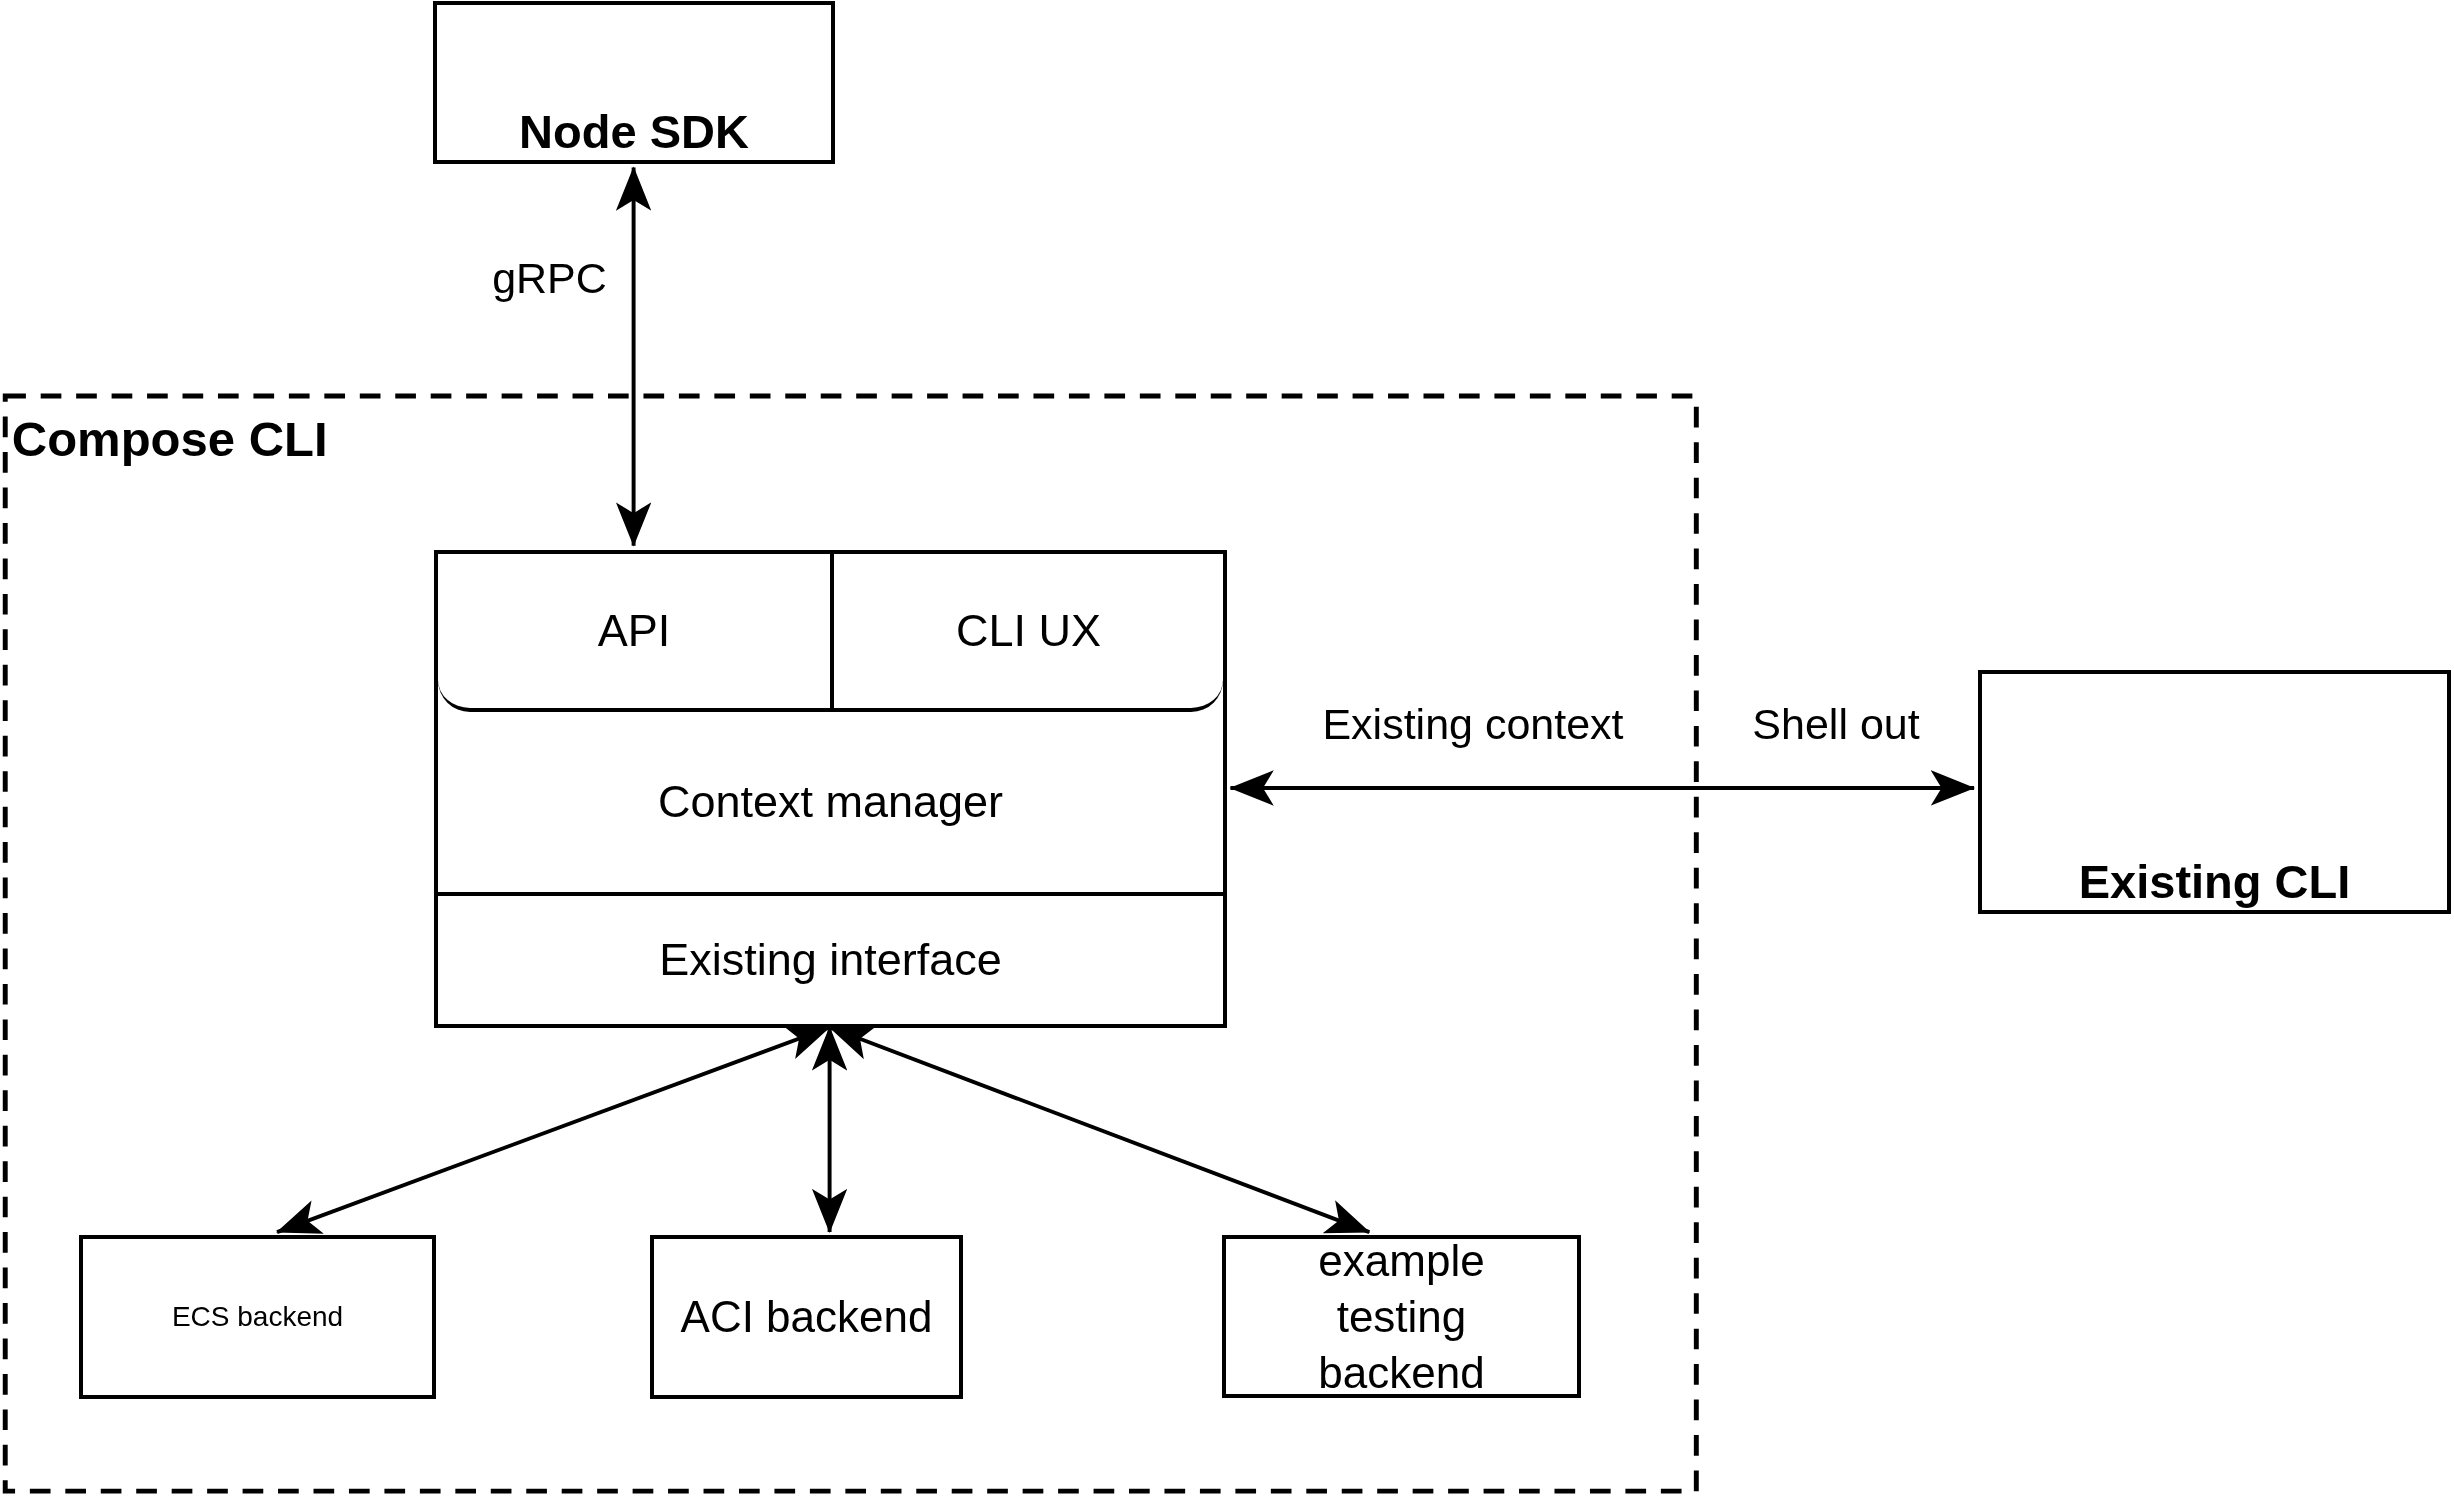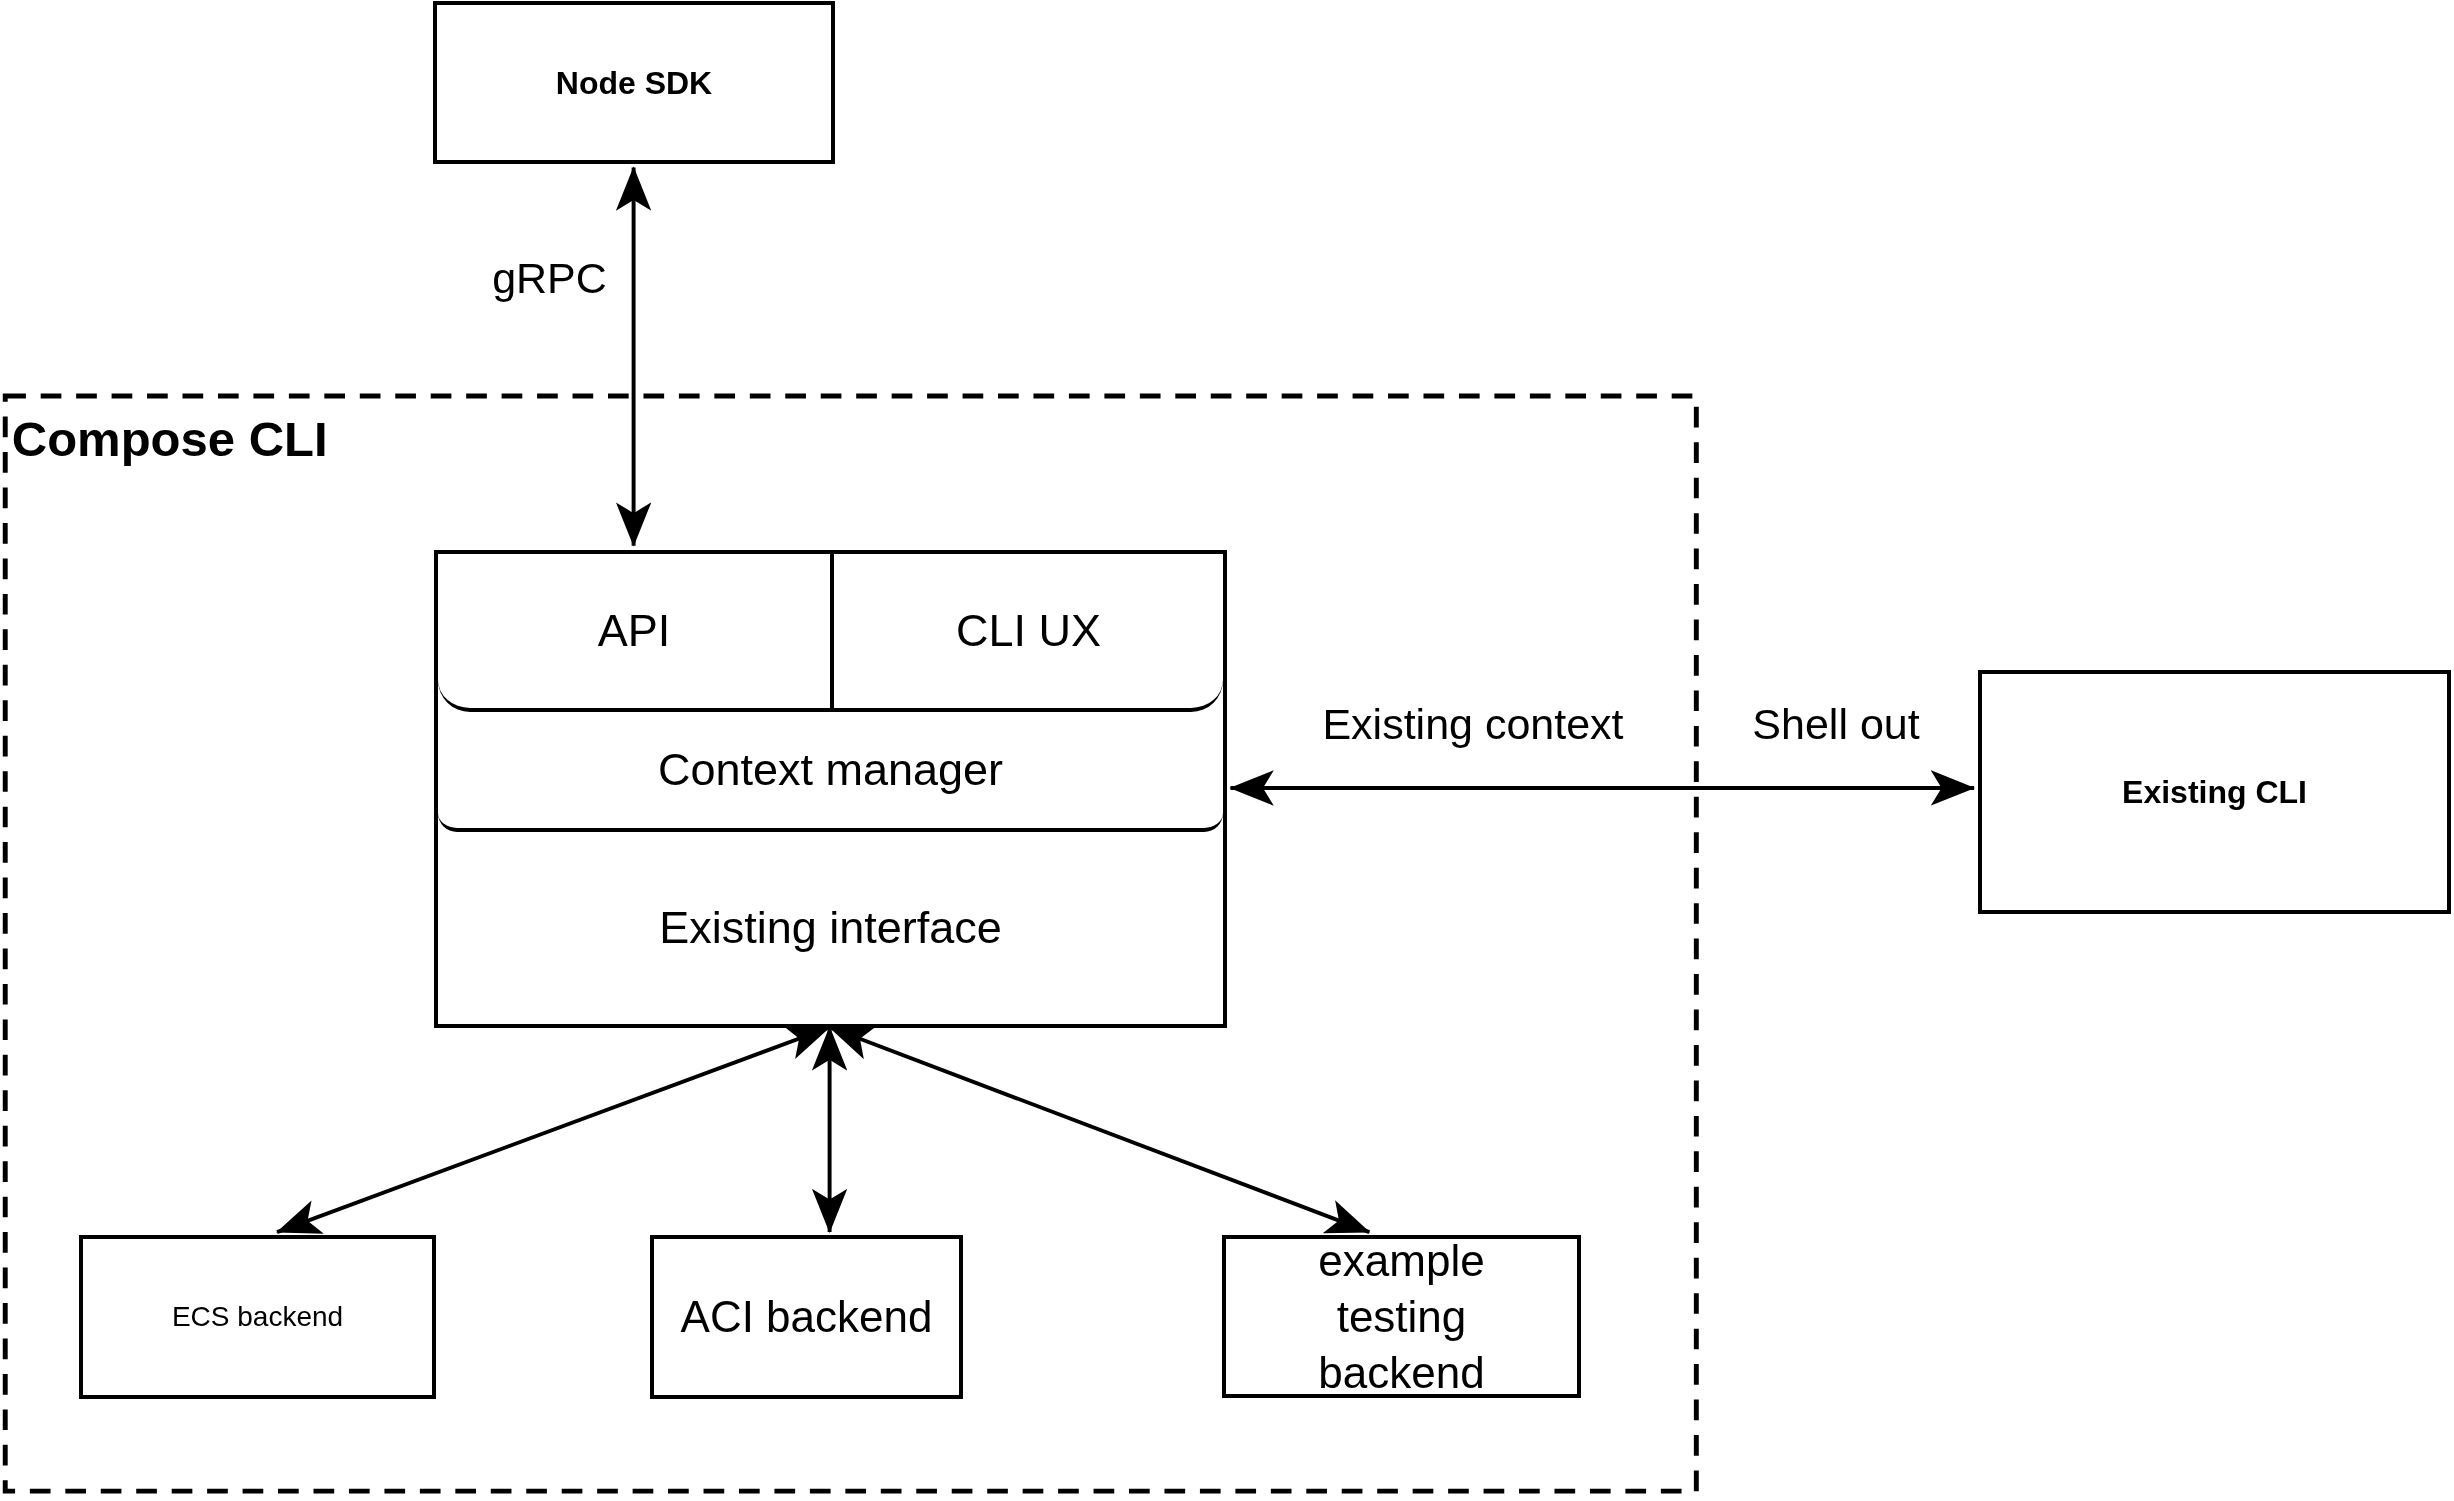--- a/index.html
+++ b/index.html
@@ -22,21 +22,21 @@
     border: 4.9px solid #000000;
     box-sizing: border-box;
     display: flex;
     align-items: center;
     justify-content: center;
     text-align: center;
     font-size: 45px;
     line-height: 56px;
     z-index: 1;
   }
-  .node.bold { font-weight: bold; font-size: 32px; }
+  .node.bold { font-weight: bold; font-size: 47px; align-items: flex-end; }
 
   
   .node-sdk { left: 433px; top: 1px; width: 402px; height: 163px; }
 
   
   .existing-cli { left: 1978px; top: 670px; width: 473px; height: 244px; }
 
   
   .stack {
     position: absolute;
@@ -46,21 +46,21 @@
     box-sizing: border-box;
     z-index: 1;
     display: flex;
     flex-direction: column;
   }
   .stack .row {
     display: flex;
     box-sizing: border-box;
   }
   .stack .row1 { height: 158px; border-bottom: 4.9px solid #000000; border-radius: 32px; }
-  .stack .row2 { height: 120px; border-bottom: 4.9px solid #000000; border-radius: 19px; }
+  .stack .row2 { height: 184px; border-bottom: 4.9px solid #000000; }
   .stack .row3 { flex: 1; }
   .cell {
     display: flex;
     align-items: center;
     justify-content: center;
     font-size: 45px;
     box-sizing: border-box;
   }
   .cell-api { width: 396px; border-right: 4.9px solid #000000; }
   .cell-cliux { flex: 1; }

